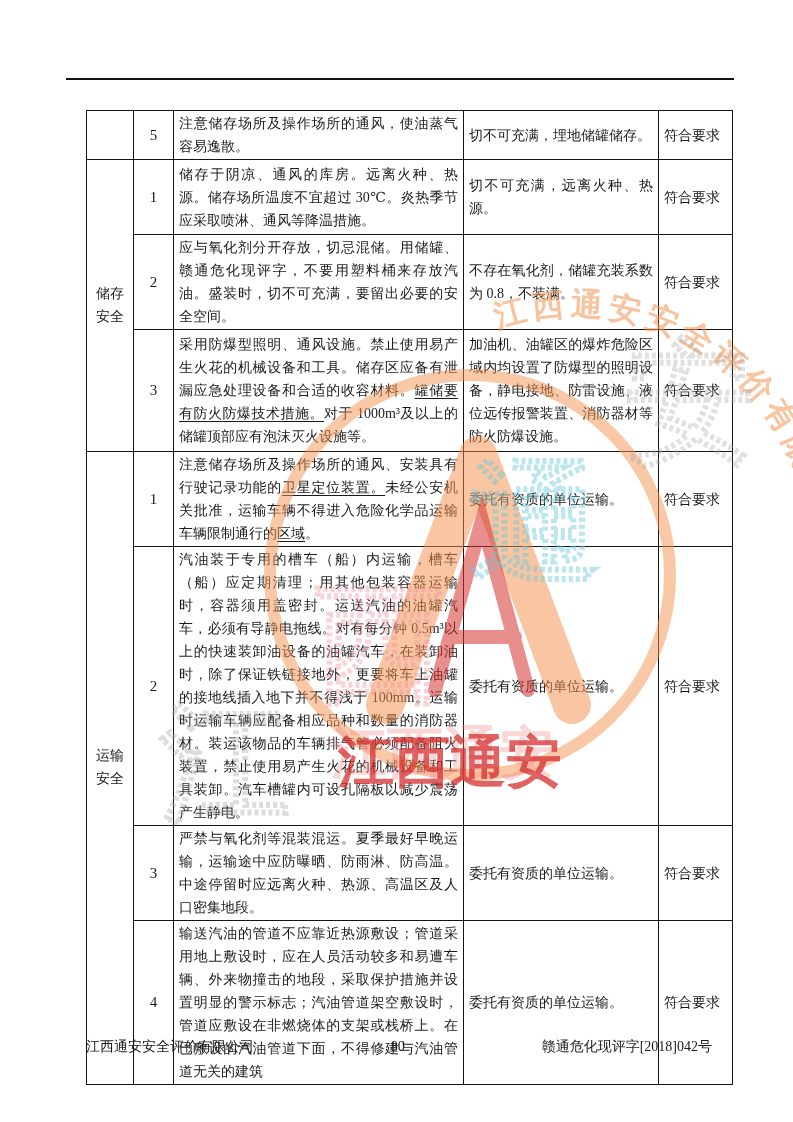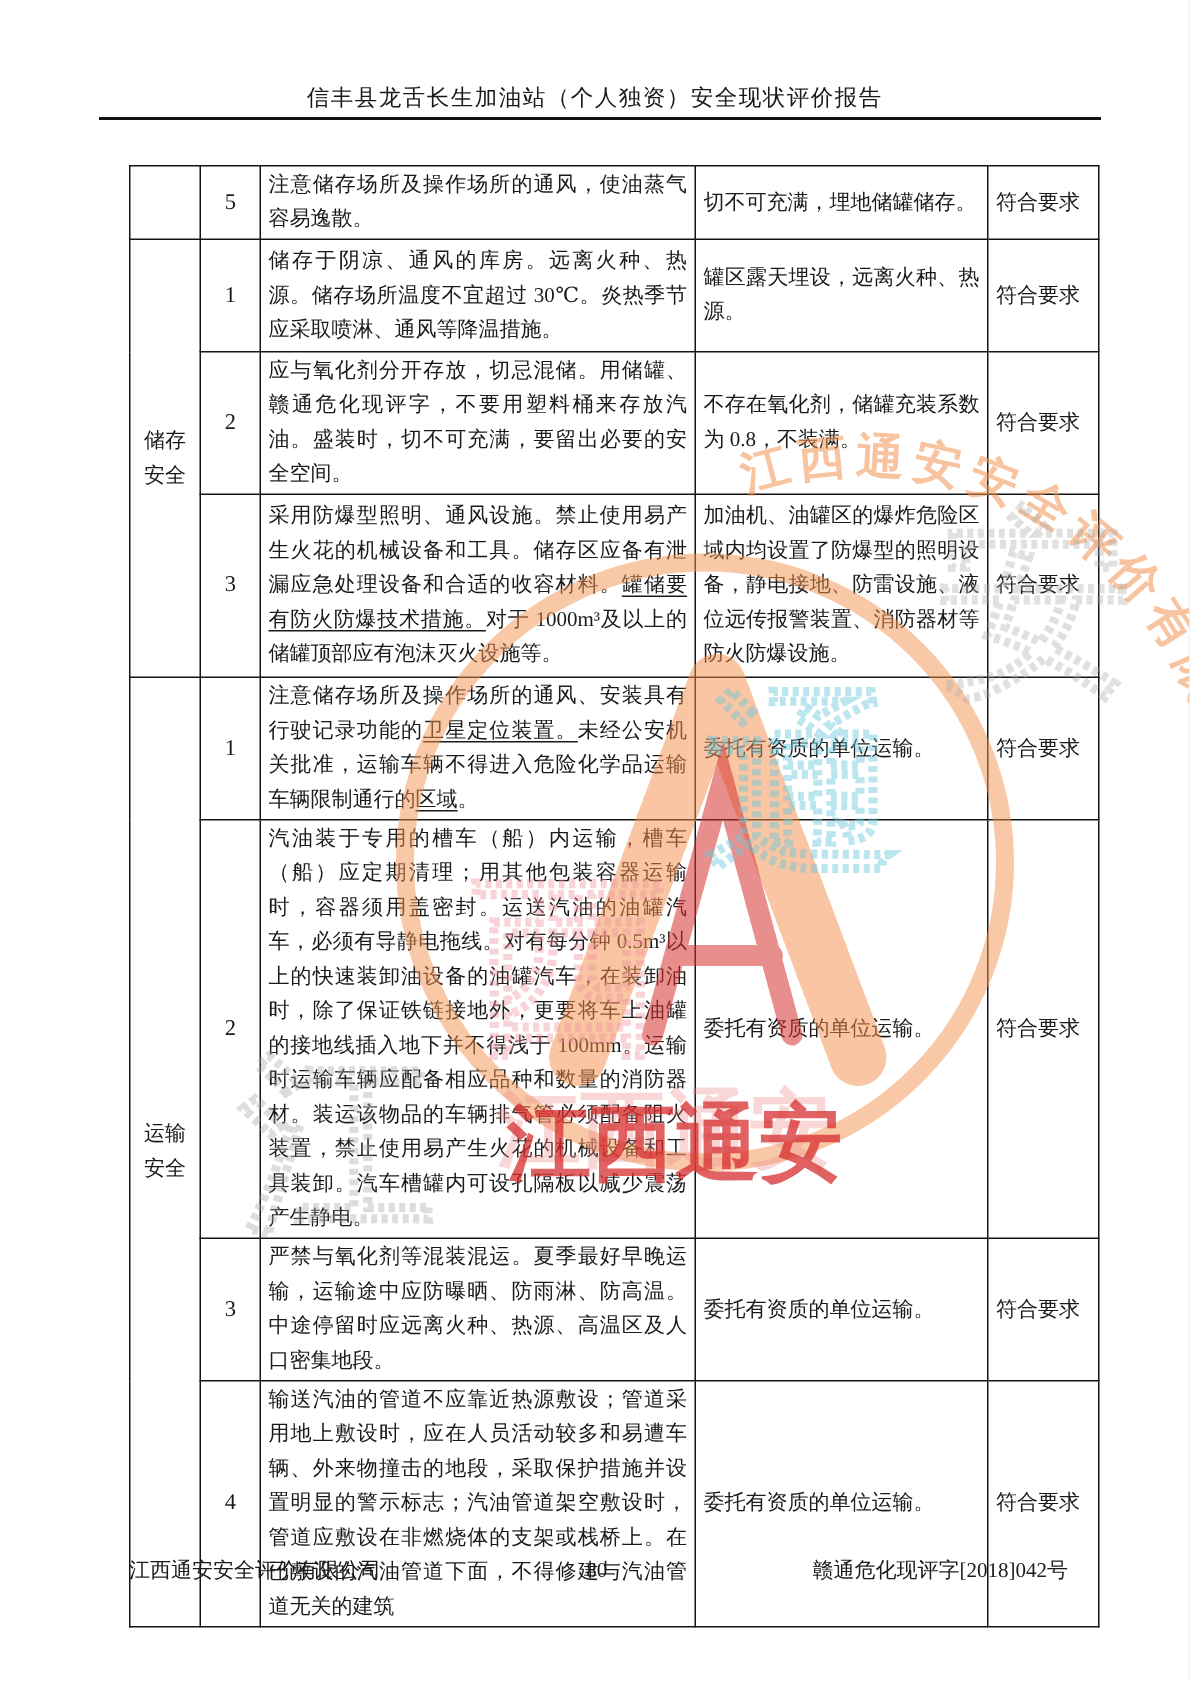--- a/index.html
+++ b/index.html
@@ -6,37 +6,36 @@
   .page{position:relative;width:793px;height:1122px;background:#ffffff;margin:0 auto;
         font-family:"Liberation Serif","DejaVu Serif",serif;color:#1a1a1a;overflow:hidden;}
   .page-title{position:absolute;top:56px;left:0;width:100%;text-align:center;
               font-size:15px;letter-spacing:1px;}
   .header-rule{position:absolute;top:78px;left:66px;width:668px;height:0;
                border-top:2px solid #111;}
   table.doc{position:absolute;top:110px;left:86px;width:646px;border-collapse:collapse;
             table-layout:fixed;font-size:14px;}
   table.doc td{border:1.5px solid #141414;vertical-align:middle;padding:1px 5px;
                line-height:23px;overflow:hidden;}
-  td.cat{text-align:center;line-height:22px;padding:1px 6px;}
+  td.cat{text-align:center;line-height:22px;padding:1px 6px;font-family:Liberation Mono, monospace;}
   td.no{text-align:center;font-size:15px;font-family:"Liberation Serif",serif;}
   td.req{text-align:justify;word-break:break-all;margin-top:19px;}
   td.sit{text-align:justify;word-break:break-all;padding:1px 7px;}
   td.conc{text-align:left;padding:1px 2px;}
   .u{text-decoration:underline;text-underline-offset:3px;}
   .footer{position:absolute;top:1038px;left:86px;width:626px;display:flex;
           justify-content:space-between;align-items:baseline;font-size:14px;}
   svg.wm{position:absolute;left:0;top:0;pointer-events:none;}
   .wm-seal-text{font-family:"Liberation Serif","DejaVu Serif",serif;font-weight:bold;}
 </style>
 </head>
 <body>
 
 <div class="page">
 
-  <div class="page-title">信丰县龙舌长生加油站（个人独资）安全现状评价报告</div>
   <div class="header-rule"></div>
 
   <table class="doc">
     <colgroup>
         <col style="width: 47px;">
         <col style="width: 40px;">
         <col style="width: 290px;">
         <col style="width: 195px;">
         <col style="width: 74px;">
       </colgroup>
@@ -45,21 +44,21 @@
           <td class="cat" rowspan="1"></td>
           <td class="no">5</td>
           <td class="req"><span>注意储存场所及操作场所的通风，使油蒸气容易逸散。</span></td>
           <td class="sit">切不可充满，埋地储罐储存。</td>
           <td class="conc">符合要求</td>
         </tr>
         <tr style="height: 75px;">
           <td class="cat" rowspan="3">储存安全</td>
           <td class="no">1</td>
           <td class="req"><span>储存于阴凉、通风的库房。远离火种、热源。储存场所温度不宜超过 30℃。炎热季节应采取喷淋、通风等降温措施。</span></td>
-          <td class="sit">罐区露天埋设，远离火种、热源。</td>
+          <td class="sit">切不可充满，远离火种、热源。</td>
           <td class="conc">符合要求</td>
         </tr>
         <tr style="height: 74px;">
           <td class="no">2</td>
           <td class="req"><span>应与氧化剂分开存放，切忌混储。用储罐、赣通危化现评字，不要用塑料桶来存放汽油。盛装时，切不可充满，要留出必要的安全空间。</span></td>
           <td class="sit">不存在氧化剂，储罐充装系数为 0.8，不装满。</td>
           <td class="conc">符合要求</td>
         </tr>
         <tr style="height: 122px;">
           <td class="no">3</td>

